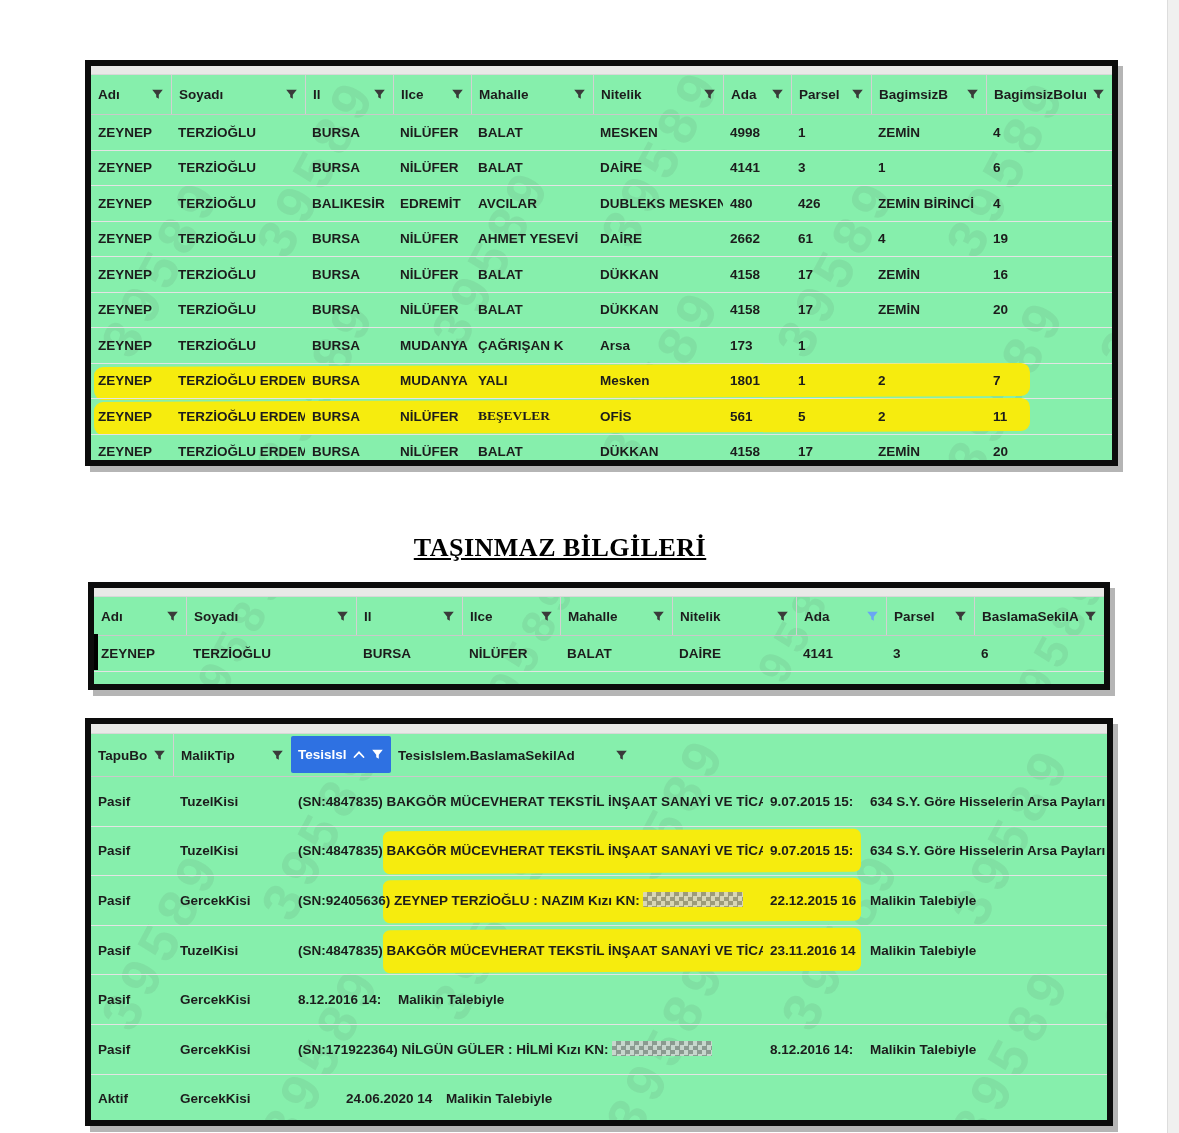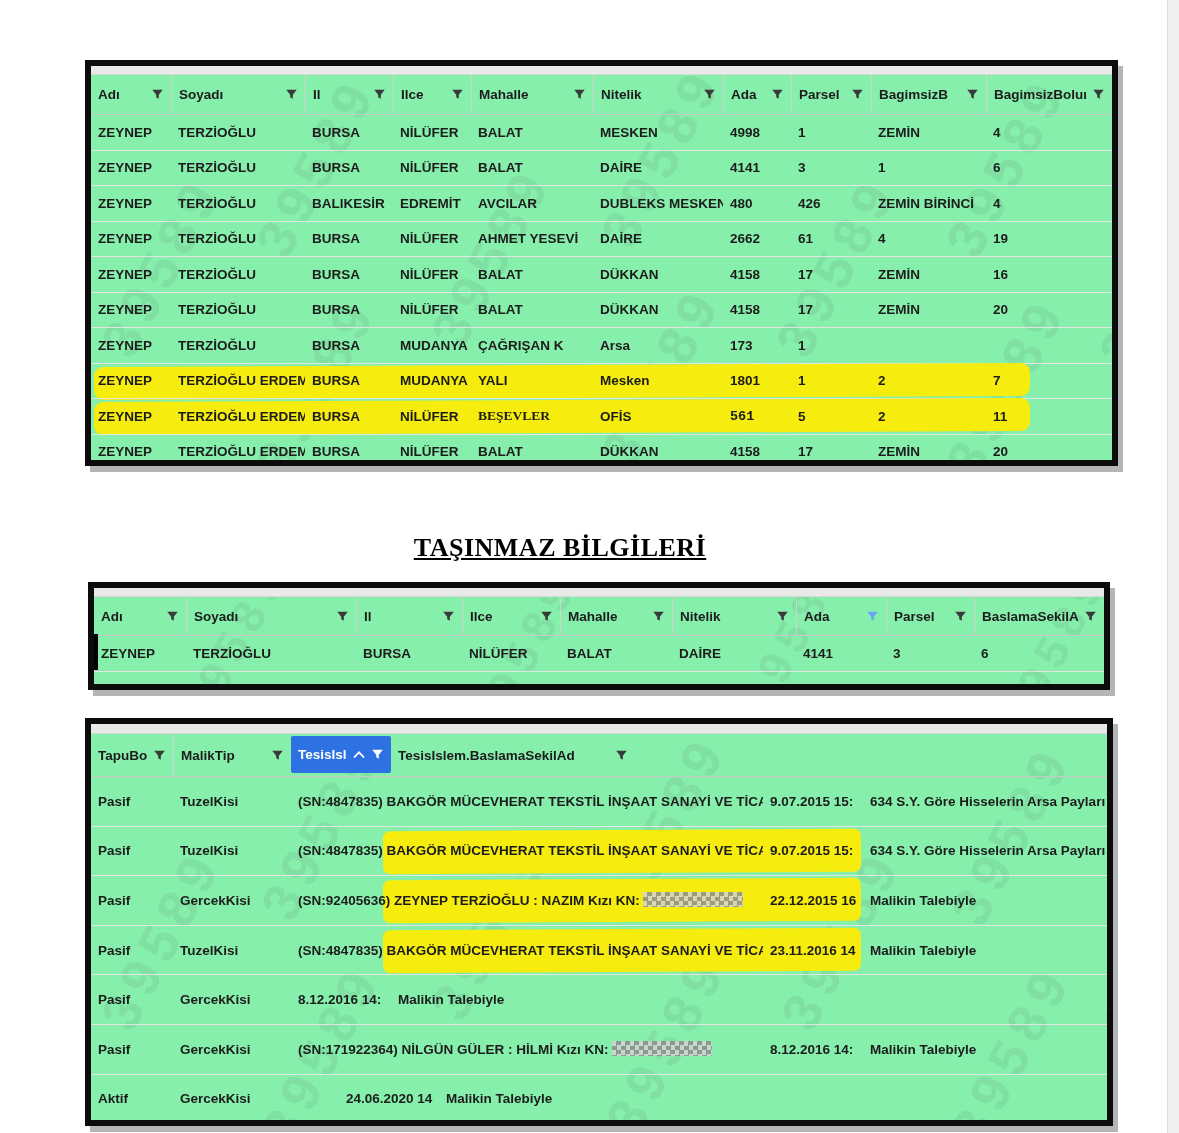--- a/index.html
+++ b/index.html
@@ -269,21 +269,21 @@
           <div class="td" style="width: 115px;">2</div>
           <div class="td" style="width: 126px;">7</div>
         </div>
         <div class="tr row-hl-full">
           <div class="td" style="width: 80px;">ZEYNEP</div>
           <div class="td" style="width: 134px;">TERZİOĞLU ERDEM</div>
           <div class="td" style="width: 88px;">BURSA</div>
           <div class="td" style="width: 78px;">NİLÜFER</div>
           <div class="td" style="width: 122px; font-family: Liberation Serif, serif;">BEŞEVLER</div>
           <div class="td" style="width: 130px;">OFİS</div>
-          <div class="td" style="width: 68px; font-family: Liberation Mono, monospace;">561</div>
+          <div class="td" style="width: 68px;">561</div>
           <div class="td" style="width: 80px;">5</div>
           <div class="td" style="width: 115px;">2</div>
           <div class="td" style="width: 126px;">11</div>
         </div>
         <div class="tr">
           <div class="td" style="width: 80px;">ZEYNEP</div>
           <div class="td" style="width: 134px;">TERZİOĞLU ERDEM</div>
           <div class="td" style="width: 88px;">BURSA</div>
           <div class="td" style="width: 78px;">NİLÜFER</div>
           <div class="td" style="width: 122px;">BALAT</div>

